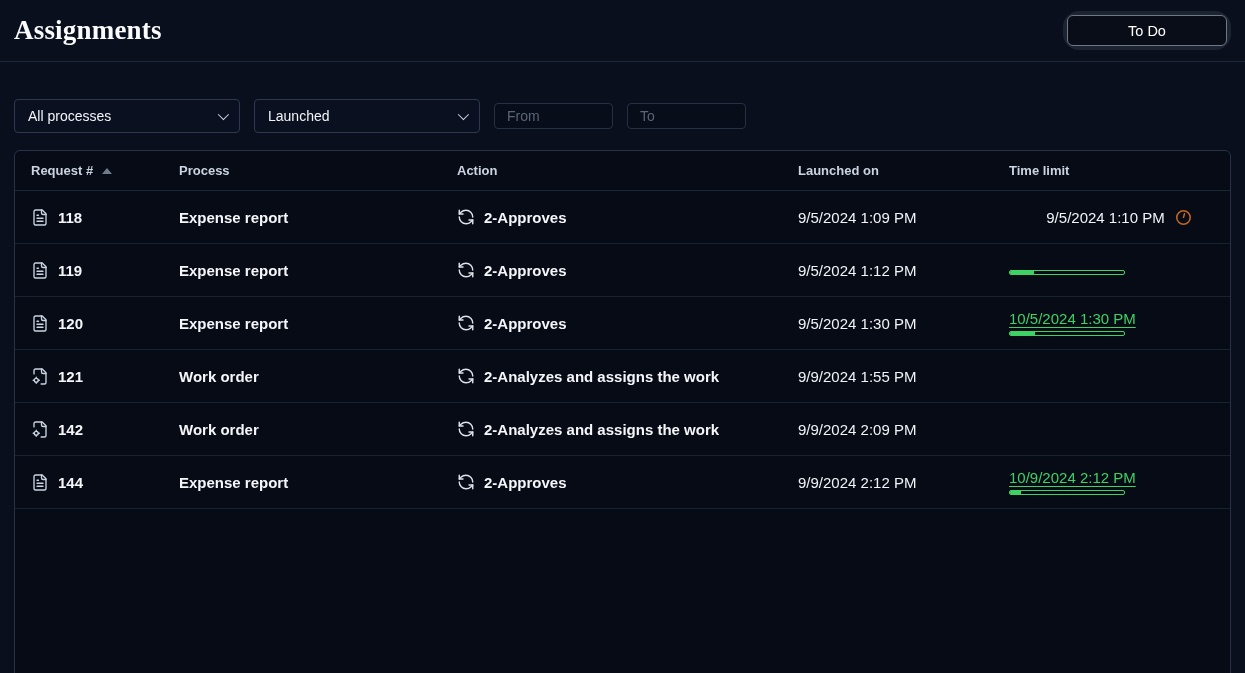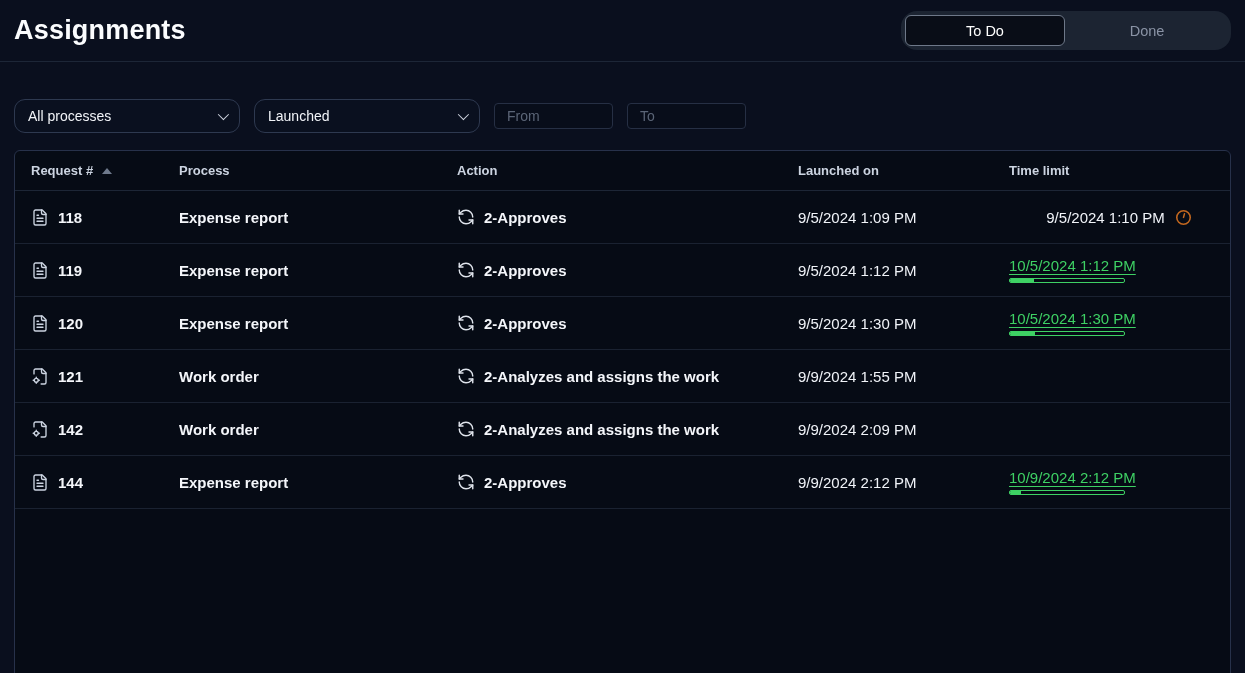--- a/index.html
+++ b/index.html
@@ -13,21 +13,21 @@
   }
 
   
   .topbar {
     height:62px;
     display:flex; align-items:center; justify-content:space-between;
     padding:0 14px;
     border-bottom:1px solid #1d2637;
   }
   .page-title {
-    margin:0; font-size:27px; font-weight:700; color:#fbfcfe; letter-spacing:.2px;
+    margin:0; font-size:27px; font-weight:700; color:#fbfcfe; letter-spacing:.2px;font-family:Liberation Serif, serif;
   }
   .segmented {
     background:#1c2432; border-radius:16px; padding:4px; display:flex; gap:2px;
   }
   .seg {
     width:160px; height:31px; border-radius:6px;
     background:transparent; border:1px solid transparent;
     color:#8a93a5; font-size:14.5px; font-family:inherit; cursor:pointer;
     display:flex; align-items:center; justify-content:center;
   }
@@ -35,21 +35,21 @@
     background:#090d17; border-color:#6e7889; color:#ffffff;
   }
 
   
   .filters {
     display:flex; gap:14px; align-items:center;
     margin:37px 14px 0 14px;
   }
   .select {
     width:226px; height:34px;
-    border:1px solid #2e3950; border-radius:11px;
+    border:1px solid #2e3950; border-radius:4px;
     background:#0a101f;
     display:flex; align-items:center; justify-content:space-between;
     padding:0 13px; font-size:14px; color:#f2f4f8; cursor:pointer;
   }
   .chevron {
     width:8px; height:8px;
     border-right:1.6px solid #cfd5e0; border-bottom:1.6px solid #cfd5e0;
     transform:rotate(45deg) translateY(-2px);
   }
   .date-input {
@@ -117,21 +117,20 @@
     font-size:14.5px; color:#eef1f6;text-align:center;
   }
 </style>
 </head>
 <body>
 
 <header class="topbar">
   <h1 class="page-title">Assignments</h1>
   <div class="segmented">
     <button class="seg active">To Do</button>
-    <button class="seg">Done</button>
   </div>
 </header>
 
 <div class="filters">
   <div class="select">
     <span>All processes</span>
     <span class="chevron"></span>
   </div>
   <div class="select">
     <span>Launched</span>
@@ -225,21 +224,20 @@
         </svg>
       </span>
       <span class="action-name">2-Approves</span>
     </div>
     <div class="col-launched">
       <span class="launched-val">9/5/2024 1:12 PM</span>
     </div>
     <div class="col-limit">
 
       <div class="limit-active">
-        <a class="limit-link">10/5/2024 1:12 PM</a>
         <div class="pbar">
           <div class="pfill" style="width: 21%;"></div>
         </div>
       </div>
     </div>
   </div>
 
   <div class="tr">
     <div class="col-request">
       <span class="icon req-icon">

